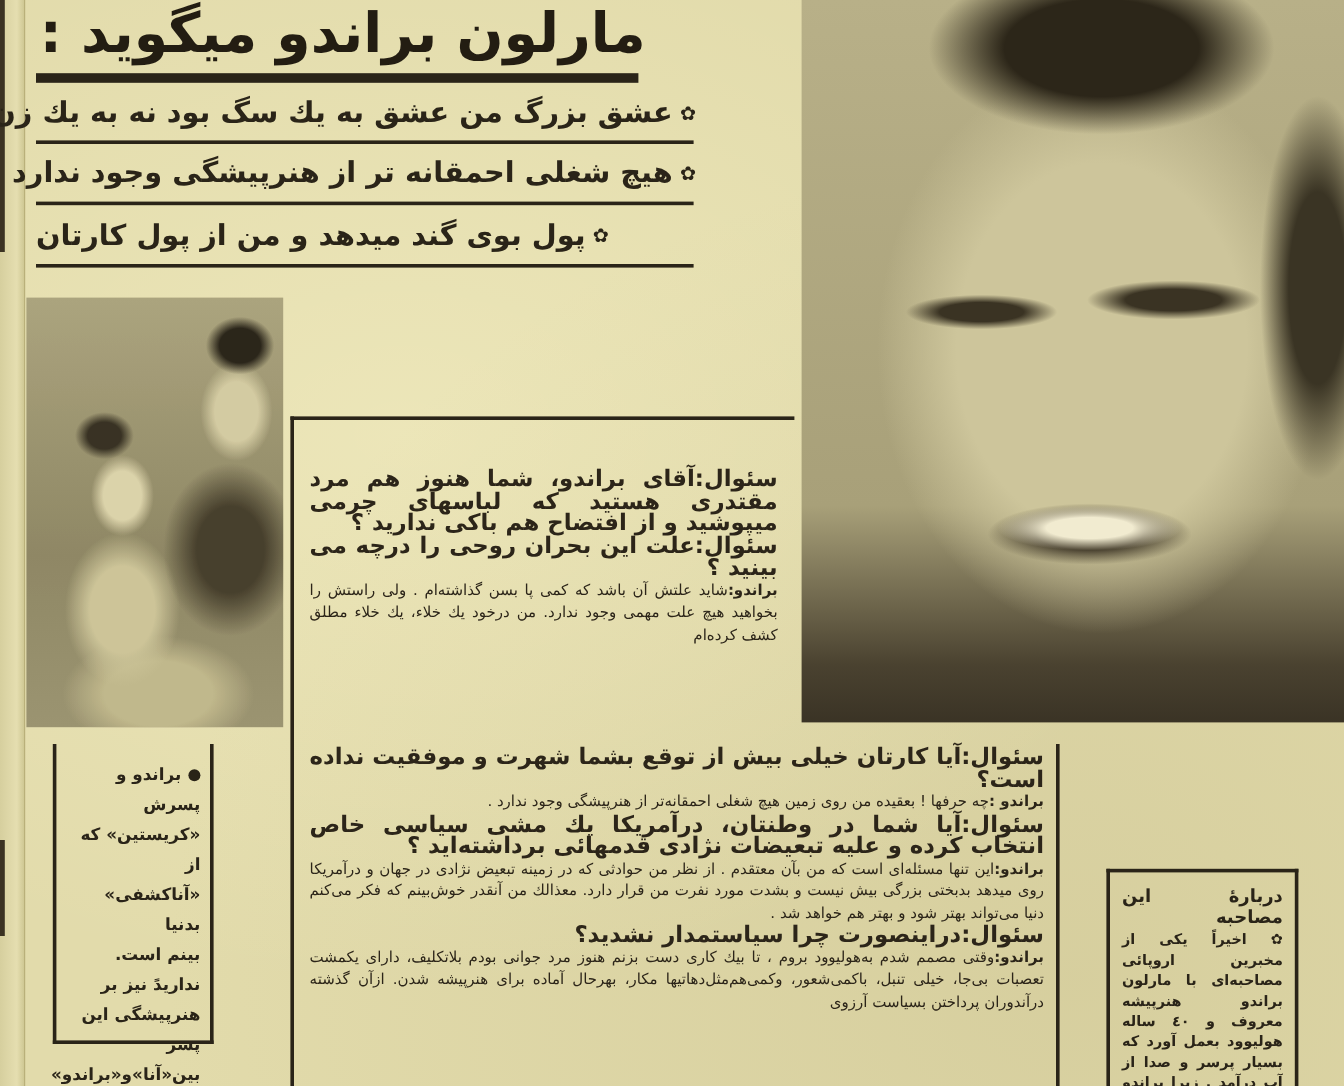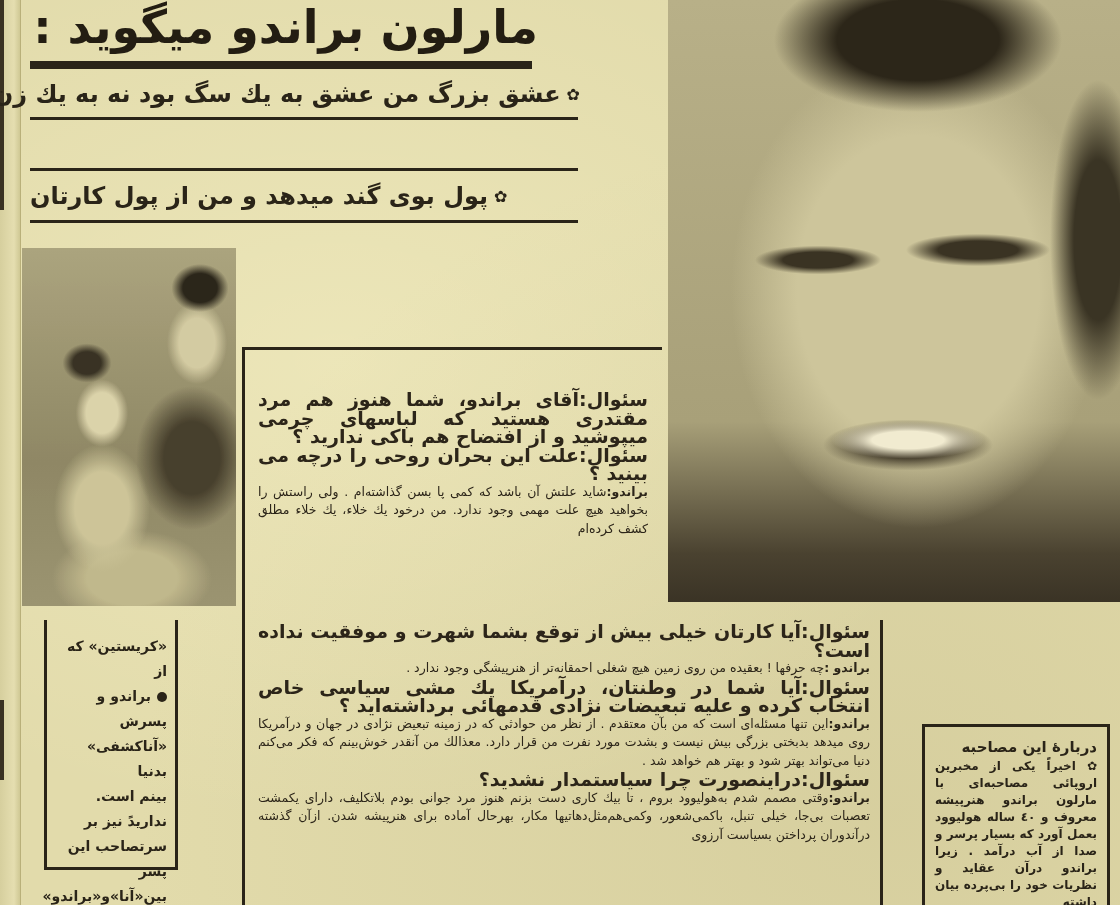--- a/index.html
+++ b/index.html
@@ -84,21 +84,21 @@
     .cap-box {
       position: absolute; left: 44px; top: 620px; width: 134px; height: 250px;
       border-left: 3px solid #2a2418; border-right: 3px solid #2a2418; border-bottom: 3px solid #2a2418;
       direction: rtl; text-align: right; padding: 14px 8px 0 6px; box-sizing: border-box;
       font-weight: bold; font-size: 14px; line-height: 25px; color: #2a2418;
     }
     .cap-dot { display: inline-block; width: 10px; height: 10px; border-radius: 50%; background: #2a2418; margin-left: 6px; vertical-align: middle; }
 
     
     .about-box {
-      position: absolute; left: 922px; top: 724px; width: 188px; height: 181px;
+      position: absolute; left: 922px; top: 724px; width: 160px; height: 181px;
       border-left: 3px solid #2a2418; border-right: 3px solid #2a2418; border-top: 3px solid #2a2418;
       direction: rtl; text-align: justify; padding: 12px 10px 0 10px; box-sizing: border-box;
       font-weight: bold; font-size: 12px; line-height: 17px; color: #2a2418;
     }
     .about-title { font-size: 15px; margin-bottom: 2px; display: block; }
   </style>
 </head>
 <body>
 
 <div class="page">
@@ -108,20 +108,23 @@
   </div>
 
   <div class="headline">مارلون براندو میگوید :</div>
   <div class="headline-rule"></div>
 
   <div class="sub" style="top:74px">
     <span class="bullet">✿</span><span>عشق بزرگ من عشق به یك سگ بود نه به یك زن</span>
   </div>
   <div class="sub-rule" style="top:117px"></div>
 
+  <div class="sub" style="top:124px">
+    <span class="bullet">✿</span><span>هیچ شغلی احمقانه تر از هنرپیشگی وجود ندارد</span>
+  </div>
   <div class="sub-rule" style="top:168px"></div>
 
   <div class="sub" style="top:176px">
     <span class="bullet">✿</span><span>پول بوی گند میدهد و من از پول کارتان</span>
   </div>
   <div class="sub-rule" style="top:220px"></div>
 
   <div class="photo photo-kid"></div>
   <div class="photo photo-brando"></div>
 
@@ -138,26 +141,26 @@
   <div class="col-text" style="left:258px; top:622px; width:612px;">
     <p class="q"><span>سئوال:</span><span>آیا کارتان خیلی بیش از توقع بشما شهرت و موفقیت نداده است؟</span></p>
     <p><span class="a-label">براندو :</span><span>چه حرفها ! بعقیده من روی زمین هیچ شغلی احمقانه‌تر از هنرپیشگی وجود ندارد .</span></p>
     <p class="q"><span>سئوال:</span><span>آیا شما در وطنتان، درآمریکا یك مشی سیاسی خاص انتخاب کرده و علیه تبعیضات نژادی قدمهائی برداشته‌اید ؟</span></p>
     <p><span class="a-label">براندو:</span><span>این تنها مسئله‌ای است که من بآن معتقدم . از نظر من حوادثی که در زمینه تبعیض نژادی در جهان و درآمریکا روی میدهد بدبختی بزرگی بیش نیست و بشدت مورد نفرت من قرار دارد. معذالك من آنقدر خوش‌بینم که فکر می‌کنم دنیا می‌تواند بهتر شود و بهتر هم خواهد شد .</span></p>
     <p class="q"><span>سئوال:</span><span>دراینصورت چرا سیاستمدار نشدید؟</span></p>
     <p><span class="a-label">براندو:</span><span>وقتی مصمم شدم به‌هولیوود بروم ، تا بیك کاری دست بزنم هنوز مرد جوانی بودم بلاتکلیف، دارای یکمشت تعصبات بی‌جا، خیلی تنبل، باکمی‌شعور، وکمی‌هم‌مثل‌دهاتیها مکار، بهرحال آماده برای هنرپیشه شدن. ازآن گذشته درآندوران پرداختن بسیاست آرزوی</span></p>
   </div>
 
   <div class="cap-box">
+    <div><span class="cap-dot"></span><span>براندو و پسرش</span></div>
     <div>«کریستین» که از</div>
-    <div><span class="cap-dot"></span><span>براندو و پسرش</span></div>
     <div>«آناکشفی» بدنیا</div>
     <div>بینم است.</div>
     <div>نداریدً نیز بر</div>
-    <div>سرتصاحب این پسر</div>
+    <div>هنرپیشگی این پسر</div>
     <div>بین«آنا»و«براندو»</div>
 
   </div>
 
   <div class="about-box">
     <span class="about-title">دربارهٔ این مصاحبه</span>
     <span>✿ اخیراً یکی از مخبرین اروپائی مصاحبه‌ای با مارلون براندو هنرپیشه معروف و ٤٠ ساله هولیوود بعمل آورد که بسیار پرسر و صدا از آب درآمد . زیرا براندو درآن عقاید و نظریات خود را بی‌پرده بیان داشته</span>
   </div>
 </div>
 

